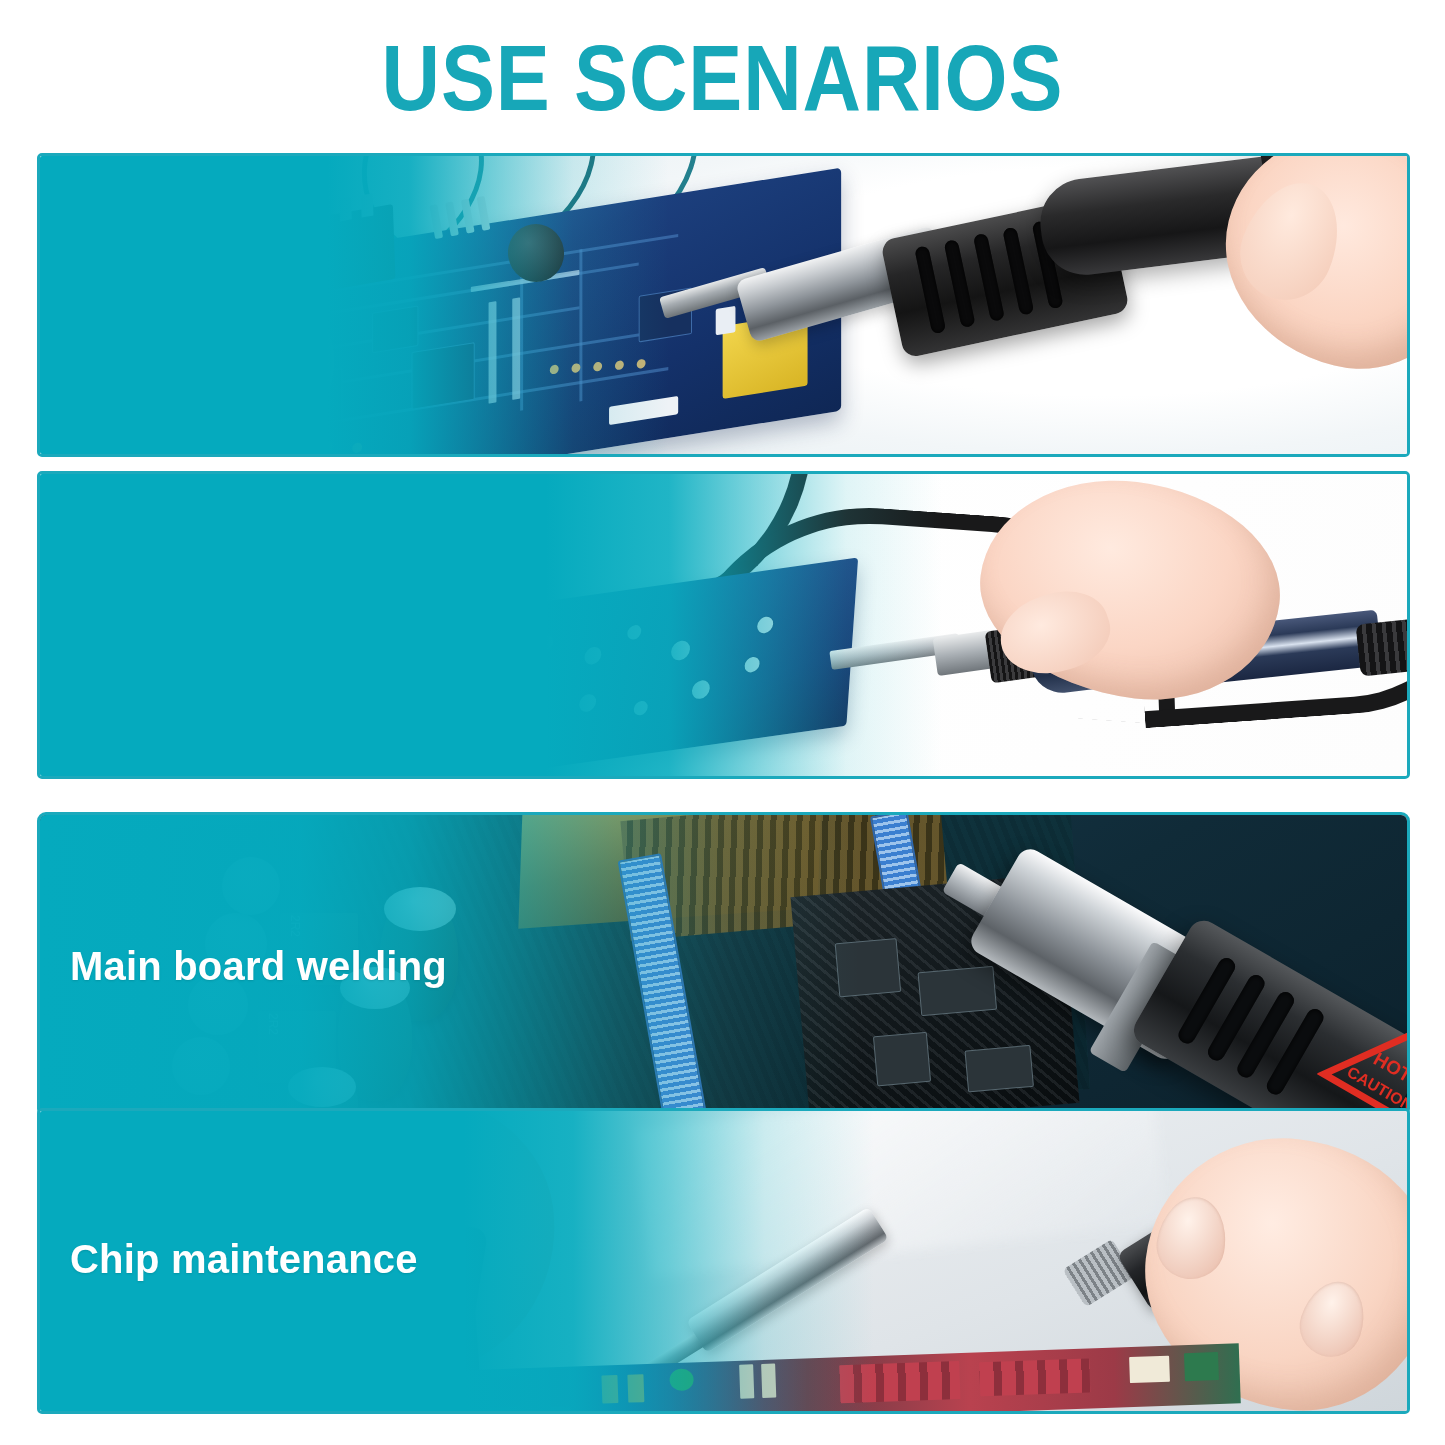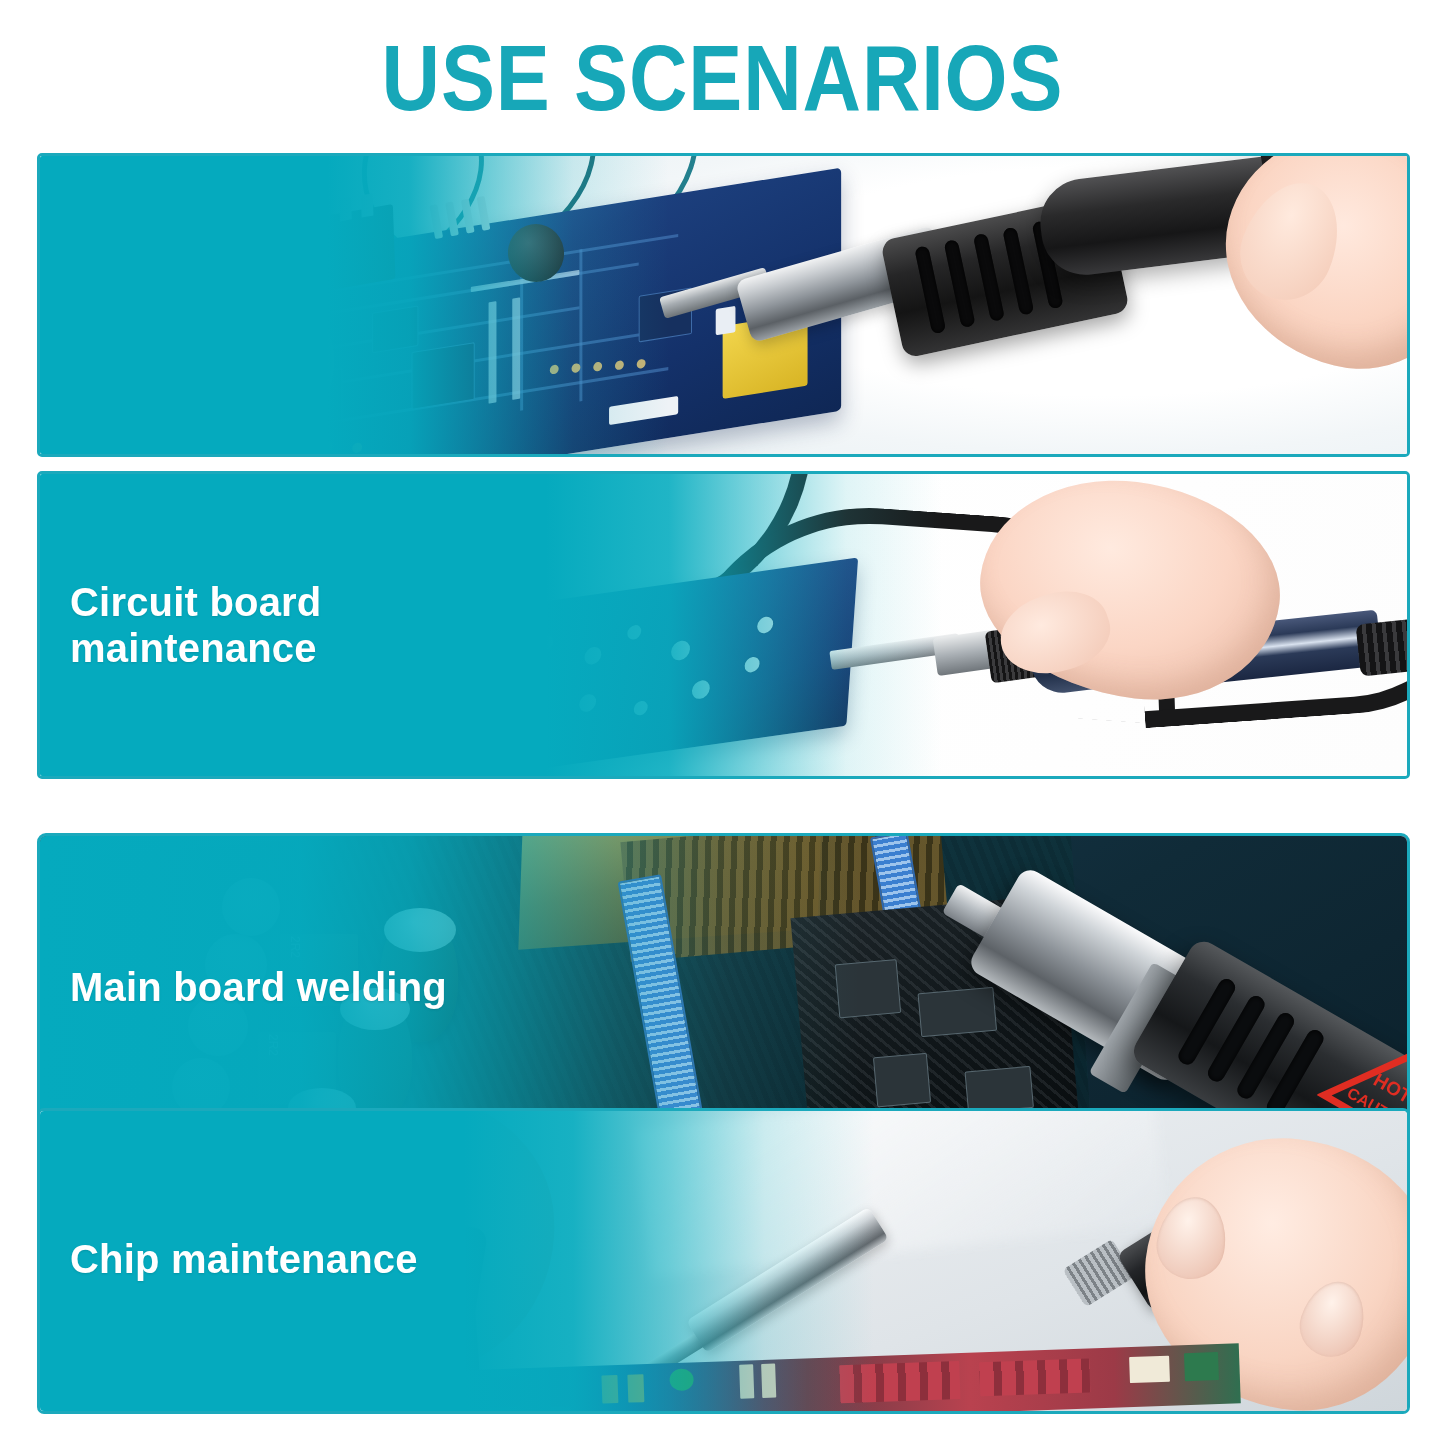--- a/index.html
+++ b/index.html
@@ -239,21 +239,21 @@
       rgba(5,170,190,1) 0%,
       rgba(5,170,190,1) 37%,
       rgba(8,173,192,.90) 46%,
       rgba(20,178,195,.50) 53%,
       rgba(60,190,200,.16) 59%,
       rgba(255,255,255,0) 66%);
   }
   #panel2 .caption{top:105px;}
 
   
-  #panel3{top:833px;height:300px;border-radius:9px;}
+  #panel3{top:812px;height:300px;border-radius:9px;}
   #p3-bg{
     position:absolute;inset:0;
     background:linear-gradient(150deg,#1d4a5a 0%,#16384a 30%,#102b38 62%,#0c212c 100%);
   }
   #p3-mobo{
     position:absolute;left:0;top:0;width:1000px;height:300px;
     background:
       linear-gradient(170deg,rgba(18,60,70,.5),rgba(8,30,38,.75)),
       repeating-linear-gradient(72deg,#123b46 0 5px,#0e2f39 5px 10px);
     transform:rotate(-4deg) scale(1.08);
@@ -337,21 +337,21 @@
       rgba(5,170,190,.98) 19%,
       rgba(6,172,191,.86) 27%,
       rgba(10,175,192,.62) 34%,
       rgba(25,180,195,.34) 42%,
       rgba(60,190,200,.12) 50%,
       rgba(255,255,255,0) 60%);
   }
   #panel3 .caption{top:128px;}
 
   
-  #panel4{top:1108px;height:300px;border-radius:7px;}
+  #panel4{top:1108px;height:300px;}
   #p4-bg{
     position:absolute;inset:0;
     background:linear-gradient(160deg,#f4f6f8 0%,#eceff2 35%,#dfe4e8 68%,#cfd6db 100%);
   }
   #p4-glare{
     position:absolute;left:600px;top:-10px;width:520px;height:150px;
     background:linear-gradient(150deg,rgba(255,255,255,.85),rgba(235,240,244,.15));
     transform:rotate(-6deg);filter:blur(6px);
   }
   #p4-sleeve{
@@ -553,22 +553,20 @@
       <div id="p2-grip"></div>
       <div id="p2-body"></div>
       <div id="p2-strain"></div>
 
       <div id="p2-handL"></div>
       <div id="p2-handR"></div>
       <div id="p2-thumb2"></div>
 
       <div class="overlay" id="p2-overlay"></div>
     </div>
-    <div class="caption">Circuit board
-maintenance</div>
   </div>
 
   <div class="panel" id="panel3">
     <div class="photo">
       <div id="p3-bg"></div>
       <div id="p3-mobo"></div>
 
       <div id="p3-goldplate"></div>
       <div id="p3-heatsink"></div>
 

